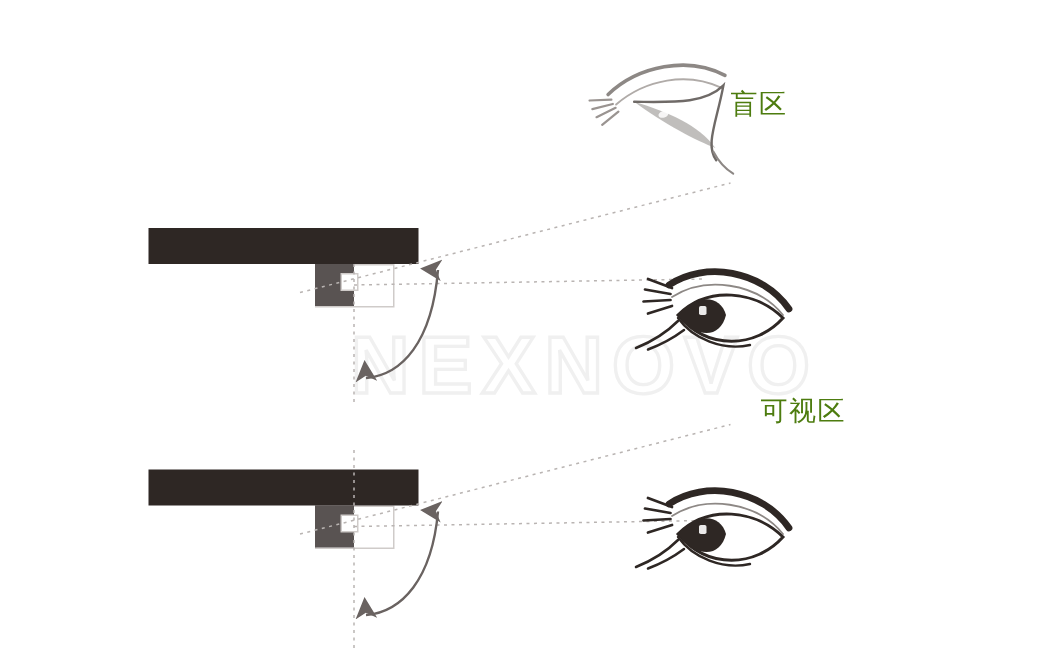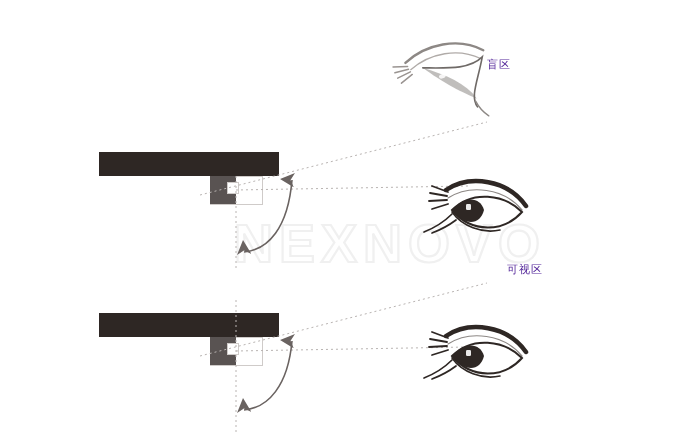--- a/index.html
+++ b/index.html
@@ -20,23 +20,23 @@
   #stage svg.layer {
     position: absolute;
     left: 0;
     top: 0;
     width: 700px;
     height: 439px;
   }
   .cn-label {
     position: absolute;
     font-family: Liberation Serif, serif;
-    font-size: 11px;
+    font-size: 18px;
     letter-spacing: 1px;
-    color: #4c1d95;
+    color: #4d7c0f;
     white-space: nowrap;
     user-select: none;
   }
   #label-blind  { left: 487px; top: 57px; }
   #label-visible{ left: 507px; top: 262px; }
   .wm-text {
     font-family: "Liberation Sans", sans-serif;
     font-size: 54px;
     font-weight: 700;
     letter-spacing: 6px;

